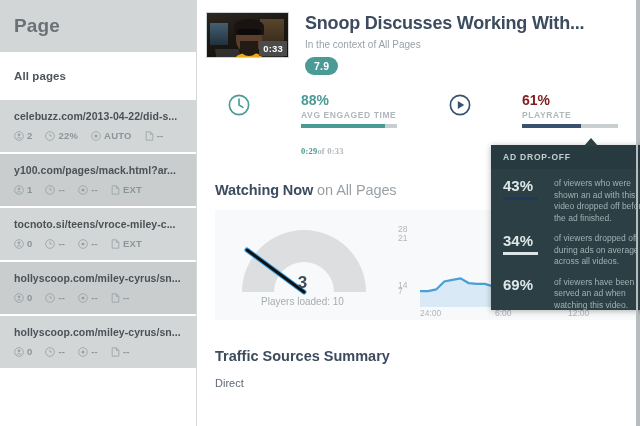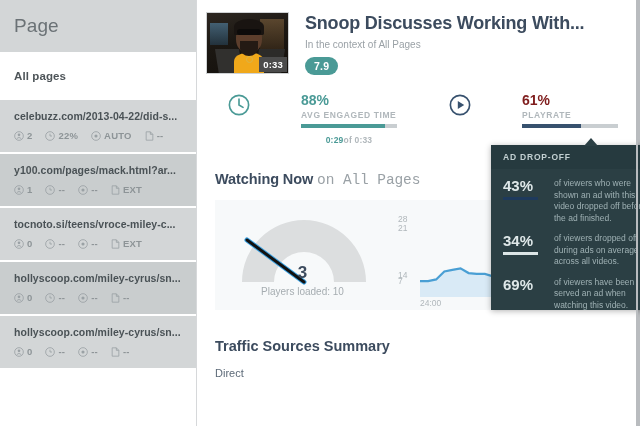--- a/index.html
+++ b/index.html
@@ -26,21 +26,21 @@
     position: relative;
     overflow: hidden;
   }
   .sidebar-header {
     height: 52px;
     background: #d3d6d7;
     display: flex; align-items: center;
     padding-left: 14px;
   }
   .sidebar-header .title {
-    font-size: 19px; color: #6b7276; font-weight: 400;
+    font-size: 19px; color: #6b7276; font-weight: 700;
     letter-spacing: .1px;
   }
   .allpages-row {
     height: 48px;
     display: flex; align-items: center;
     padding-left: 14px;
     background: #ffffff;
   }
   .allpages-row .lbl {
     font-size: 11.5px; color: #4e5559; font-weight: bold;
@@ -72,21 +72,21 @@
     flex: 1; height: 426px;
     position: relative;
     background: #ffffff;
     overflow: hidden;
     padding-left: 9px;
   }
 
   
   .vid-header { display: flex; padding: 12px 0 0 0; }
   .thumb {
-    width: 83px; height: 62px;
+    width: 83px; height: 46px;
     flex: 0 0 83px;
     position: relative;
     background: linear-gradient(165deg,#2d2721 0%, #1b1712 45%, #14100c 100%);
     border: 1px solid #cfd2d4;
     overflow: hidden;
   }
   .thumb .bgl { position:absolute; left:3px; top:10px; width:18px; height:22px;
     background: linear-gradient(180deg,#4a6f88,#243846); opacity:.8; }
   .thumb .bgr { position:absolute; right:4px; top:6px; width:24px; height:30px;
     background: linear-gradient(180deg,#6d5436,#3a2b1a); opacity:.75; }
@@ -133,29 +133,29 @@
   .metric { display: flex; position: relative; gap: 44px; }
   .m-ico { flex: 0 0 auto; margin-right: 7px; margin-top: 1px; }
   .m-val { font-size: 14px; font-weight: bold; line-height: 1; }
   .m-lbl {
     font-size: 8.5px; font-weight: bold; letter-spacing: .6px;
     color: #b0b7bb; margin-top: 3px;
   }
   .bar { height: 4px; margin-top: 4px; display: flex; }
   .bar .fill { height: 4px; }
   .bar .rest { height: 4px; background: #c9ced1; }
-  .m-sub { display: flex; justify-content: center; margin-top: 7px; }
+  .m-sub { display: flex; justify-content: flex-start; margin-top: 18px; font-family: Liberation Serif, serif; }
   .m-sub span { font-size: 8.5px; font-weight: bold; letter-spacing: .2px; }
   .teal { color: #4a9a96; }
   .gray { color: #b0b7bb; }
 
   
   .section { margin-top: 26px; padding-left: 9px; }
   .sec-title { font-size: 14.5px; font-weight: bold; color: #3c4b5e; letter-spacing: -.1px; }
-  .sec-title .sub { color: #9aa1a6; font-weight: 400; font-family: Liberation Mono, monospace; }
+  .sec-title .sub { color: #9aa1a6; font-weight: 400; }
   .panel {
     margin-top: 12px;
     height: 110px;
     background: #f7f9fa;
     display: flex;
     position: relative;
   }
   .gauge-box {
     width: 175px; flex: 0 0 175px;
     position: relative;

